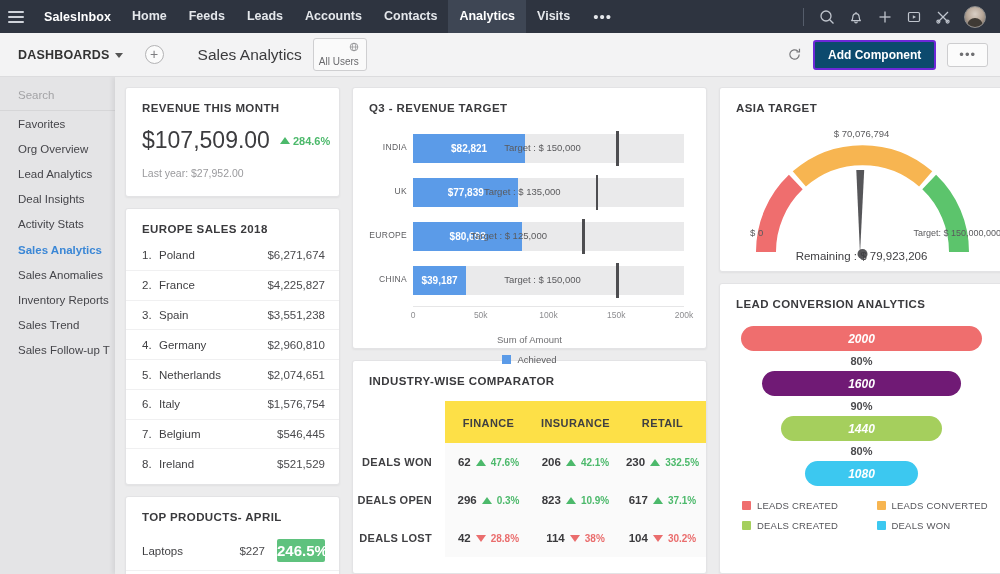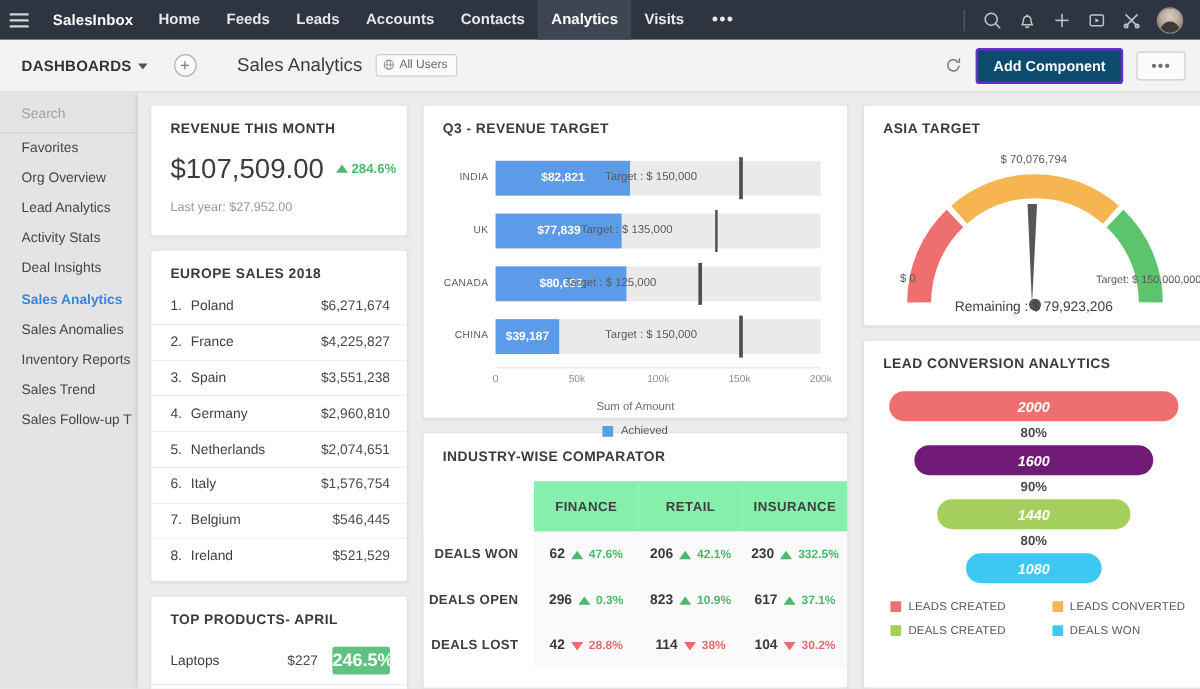--- a/index.html
+++ b/index.html
@@ -58,21 +58,21 @@
   .caret { display:inline-block; margin-left:5px; border-left:4px solid transparent; border-right:4px solid transparent; border-top:5px solid #555; vertical-align:middle;}
   .plusbtn {
     width:19px; height:19px; border:1px solid #b3b3b5; border-radius:50%;
     color:#7d7d80; font-size:14px; line-height:16px; text-align:center;
     margin-left:22px; cursor:pointer; background:#fbfbfb;
   }
   .dash-title { font-size:15.5px; color:#3b3b3d; margin-left:34px; font-weight:500;}
   .badge-users {
     margin-left:11px; font-size:10px; color:#6a6a6d;
     border:1px solid #cfcfd1; background:#fafafa; border-radius:3px;
-    padding:3px 7px 3px 5px; display:flex; align-items:flex-start; gap:4px; cursor:pointer;
+    padding:3px 7px 3px 5px; display:flex; align-items:flex-end; gap:4px; cursor:pointer;flex-direction:column;
   }
   .tb-right { margin-left:auto; display:flex; align-items:center; gap:11px;}
   .refresh { color:#77777a; font-size:14px; cursor:pointer; display:flex;}
   .btn-add {
     background:#0c4a6e; color:#fff; font-size:12px; font-weight:bold;
     border:2px solid #6d28d9; border-radius:3px; padding:6px 13px; cursor:pointer;
   }
   .btn-dots {
     border:1px solid #cdcdcf; background:#fbfbfb; border-radius:3px;
     padding:5px 11px; color:#6f6f72; font-size:13px; letter-spacing:1px; cursor:pointer; line-height:12px;
@@ -165,21 +165,21 @@
   .q3-tick{ position:absolute; top:3px; font-size:8.5px; color:#8d8d90; transform:translateX(-50%);}
   .q3-xlabel{ text-align:center; font-size:9.5px; color:#6f6f72; margin-top:14px;}
   .q3-legend{ display:flex; align-items:center; justify-content:center; gap:6px; margin-top:9px; font-size:9.5px; color:#5a5a5d;}
   .lg-sq{ width:9px; height:9px; background:#5b9be8;}
 
   
   .cmp-card{ flex:1; }
   .cmp-grid{ display:grid; grid-template-columns: 92px 1fr 1fr 1fr; margin-top:14px;}
   .cmp-colhdr{
     text-align:center; font-size:11px; font-weight:bold; color:#3f3f42;
-    letter-spacing:.4px; padding:16px 0 14px; background:#86efac;
+    letter-spacing:.4px; padding:16px 0 14px; background:#fde047;
   }
   .cmp-rowlbl{
     text-align:right; font-size:11px; font-weight:bold; color:#3f3f42;
     letter-spacing:.3px; padding:13px 13px 13px 0; display:flex;
     align-items:center; justify-content:flex-end;
   }
   .cmp-cell{
     display:flex; align-items:center; justify-content:center; gap:5px;
     background:#fafafa; padding:13px 0; font-size:11.5px; color:#3a3a3d;
   }
@@ -293,22 +293,22 @@
   </div>
 </div>
 
 <div class="body-wrap">
 
   <div class="sidebar">
     <div class="side-search">Search</div>
     <div class="side-item">Favorites</div>
     <div class="side-item">Org Overview</div>
     <div class="side-item">Lead Analytics</div>
+    <div class="side-item">Deal Insights</div>
     <div class="side-item">Activity Stats</div>
-    <div class="side-item">Deal Insights</div>
     <div class="side-item active">Sales Analytics</div>
     <div class="side-item">Sales Anomalies</div>
     <div class="side-item">Inventory Reports</div>
     <div class="side-item">Sales Trend</div>
     <div class="side-item">Sales Follow-up T</div>
   </div>
 
   <div class="content">
 
     <div class="col col-a">
@@ -397,21 +397,21 @@
               <div class="btarget-txt" style="left:calc(75% - 112px)">Target : $ 150,000</div>
             </div>
             <div class="brow">
               <div class="blabel">UK</div>
               <div class="btrack"></div>
               <div class="bfill" style="width:38.9195%">$77,839</div>
               <div class="btarget-line" style="left:67.5%"></div>
               <div class="btarget-txt" style="left:calc(67.5% - 112px)">Target : $ 135,000</div>
             </div>
             <div class="brow">
-              <div class="blabel">CANADA</div>
+              <div class="blabel">EUROPE</div>
               <div class="btrack"></div>
               <div class="bfill" style="width:40.349000000000004%">$80,698</div>
               <div class="btarget-line" style="left:62.5%"></div>
               <div class="btarget-txt" style="left:calc(62.5% - 112px)">Target : $ 125,000</div>
             </div>
             <div class="brow">
               <div class="blabel">CHINA</div>
               <div class="btrack"></div>
               <div class="bfill" style="width:19.5935%">$39,187</div>
               <div class="btarget-line" style="left:75%"></div>
@@ -430,22 +430,22 @@
           <span class="lg-sq"></span>
           <span>Achieved</span>
         </div>
       </div>
 
       <div class="card cmp-card">
         <div class="card-title">INDUSTRY-WISE COMPARATOR</div>
         <div class="cmp-grid" id="cmp-grid">
             <div class="blank"></div>
             <div class="cmp-colhdr">FINANCE</div>
+            <div class="cmp-colhdr">INSURANCE</div>
             <div class="cmp-colhdr">RETAIL</div>
-            <div class="cmp-colhdr">INSURANCE</div>
             <div class="cmp-rowlbl">DEALS WON</div>
             <div class="cmp-cell">
               <span class="cmp-num">62</span>
               <span class="tri-up"></span>
               <span class="cmp-pct up">47.6%</span>
             </div>
             <div class="cmp-cell">
               <span class="cmp-num">206</span>
               <span class="tri-up"></span>
               <span class="cmp-pct up">42.1%</span>

